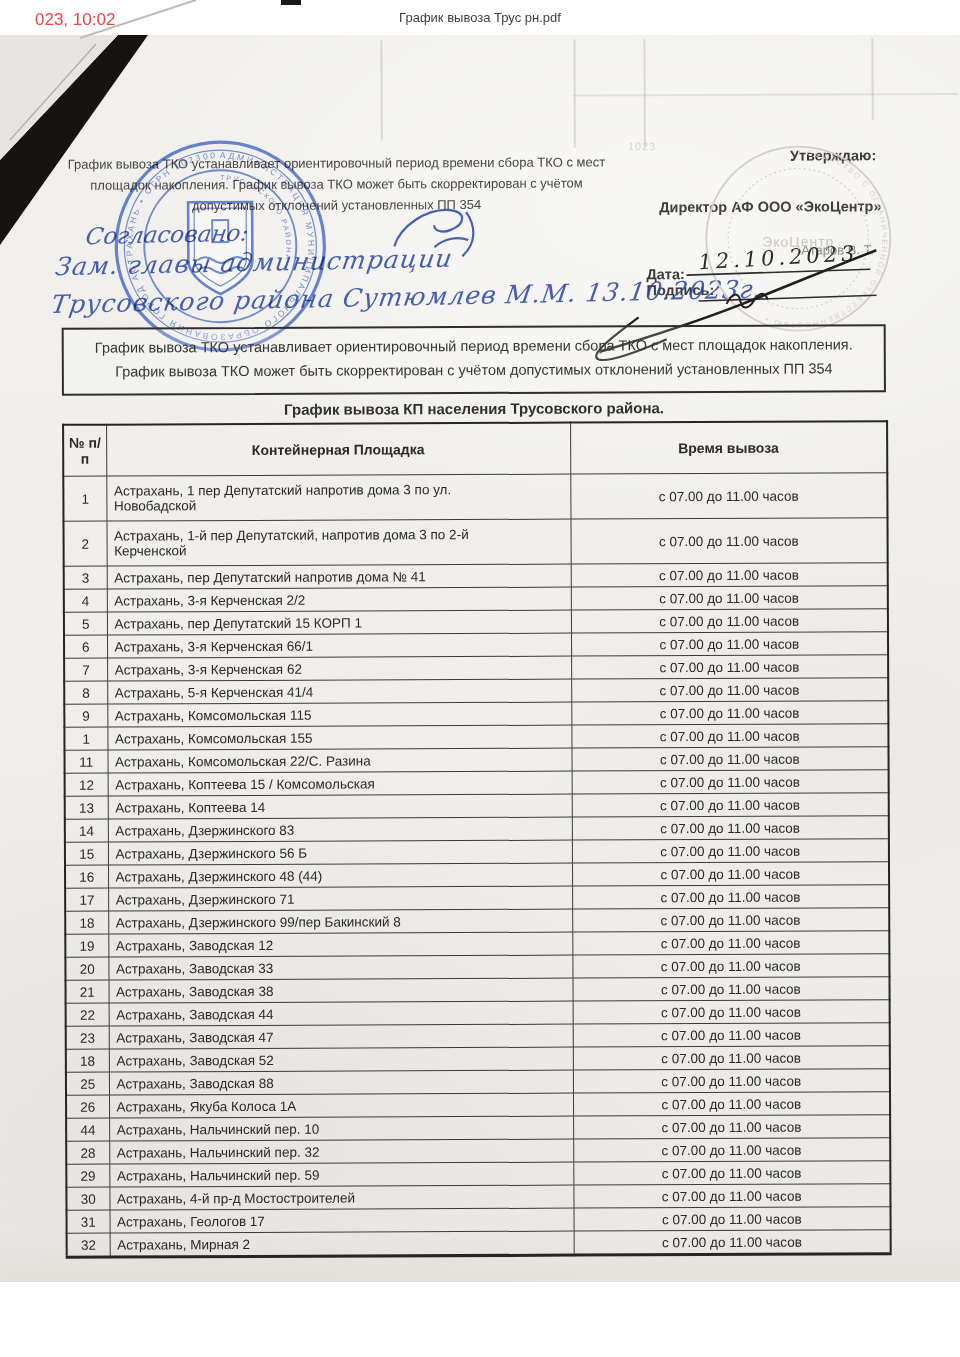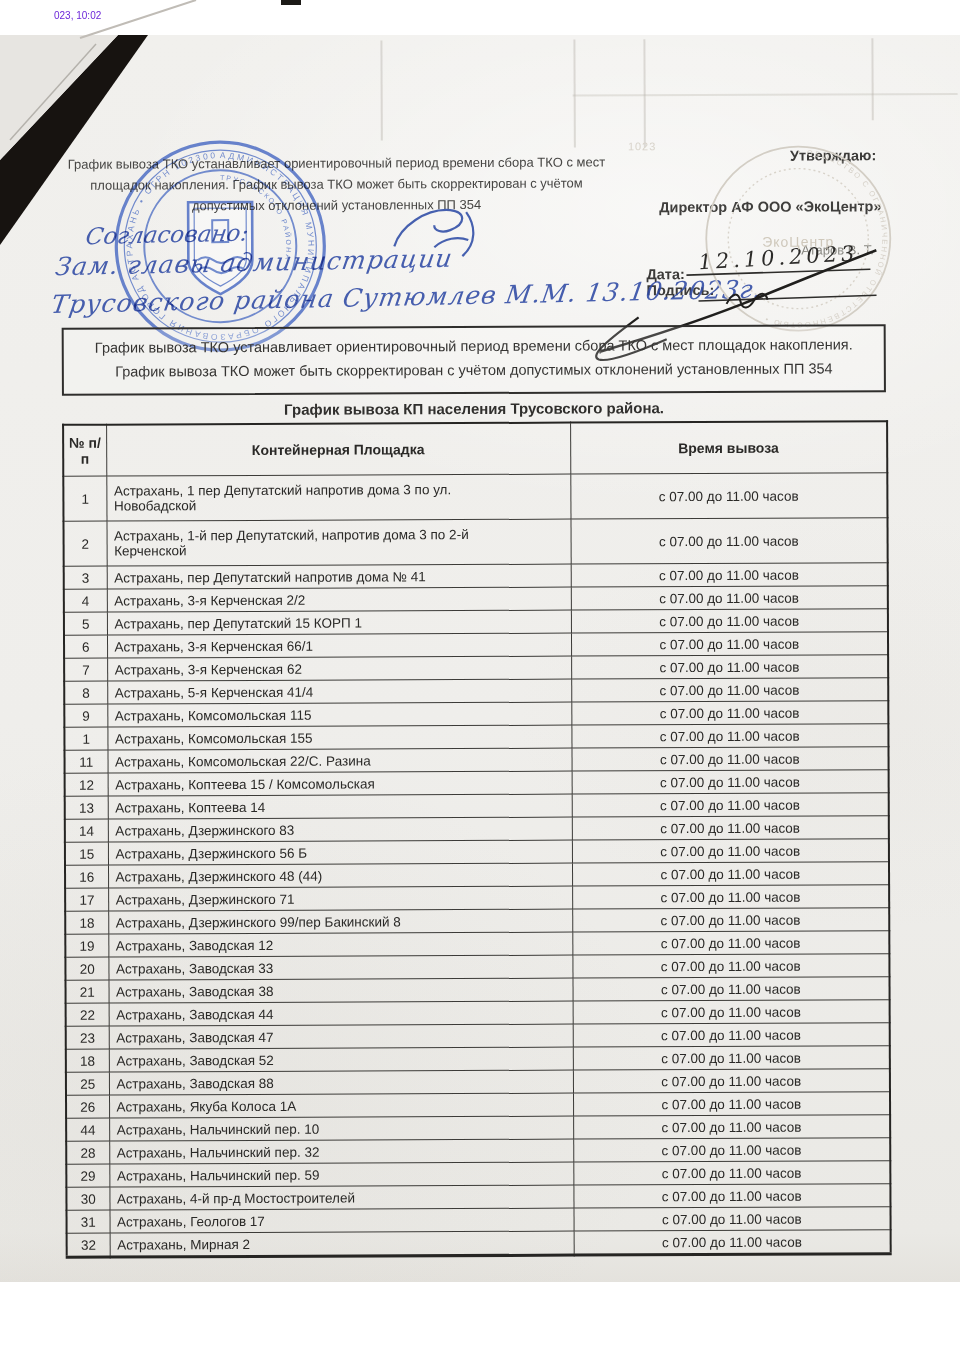--- a/index.html
+++ b/index.html
@@ -1,20 +1,20 @@
 <!DOCTYPE html>
 <html><head>
 <meta charset="utf-8">
 <style>
   html,body{margin:0;padding:0;width:960px;height:1357px;background:#ffffff;overflow:hidden;
     font-family:"Liberation Sans",sans-serif;-webkit-font-smoothing:antialiased;}
 
   
   .viewer-bar{position:absolute;left:0;top:0;width:960px;height:35px;background:#fff;z-index:40;}
-  .viewer-time{position:absolute;left:54px;top:10px;font-size:10px;color:#6d28d9;}
+  .viewer-time{position:absolute;left:35px;top:10px;font-size:17px;color:#ef4444;}
   .viewer-title{position:absolute;left:0;top:10px;width:960px;text-align:center;font-size:13px;color:#3f3f3f;}
 
   
   .paper{position:absolute;left:0;top:35px;width:960px;height:1247px;
     background:
       radial-gradient(900px 500px at 68% 14%, rgba(255,255,255,.55), rgba(255,255,255,0) 60%),
       radial-gradient(700px 500px at 18% 85%, rgba(198,193,184,.14), rgba(198,193,184,0) 70%),
       radial-gradient(500px 300px at 90% 55%, rgba(205,200,191,.10), rgba(205,200,191,0) 70%),
       linear-gradient(180deg,#f1f0ed 0%,#efeeeb 55%,#eae9e5 96%,#e4e2dd 100%);
     z-index:1;}
@@ -63,20 +63,21 @@
   td.c-addr div{padding-left:7px;line-height:15px;}
   tr.tall td.c-addr div{max-width:405px;}
 
   svg{position:absolute;pointer-events:none;}
 </style>
 </head>
 <body>
 
 <div class="viewer-bar">
   <div class="viewer-time">023, 10:02</div>
+  <div class="viewer-title">График вывоза Трус рн.pdf</div>
 </div>
 <div class="top-tick"></div>
 
 <div class="paper">
  <div class="scan">
 
   <div class="art-vline" style="left:383px;top:5px;height:100px;"></div>
   <div class="art-vline" style="left:576px;top:5px;height:108px;"></div>
   <div class="art-vline" style="left:646px;top:5px;height:108px;"></div>
   <div class="art-vline" style="left:874px;top:5px;height:82px;"></div>

